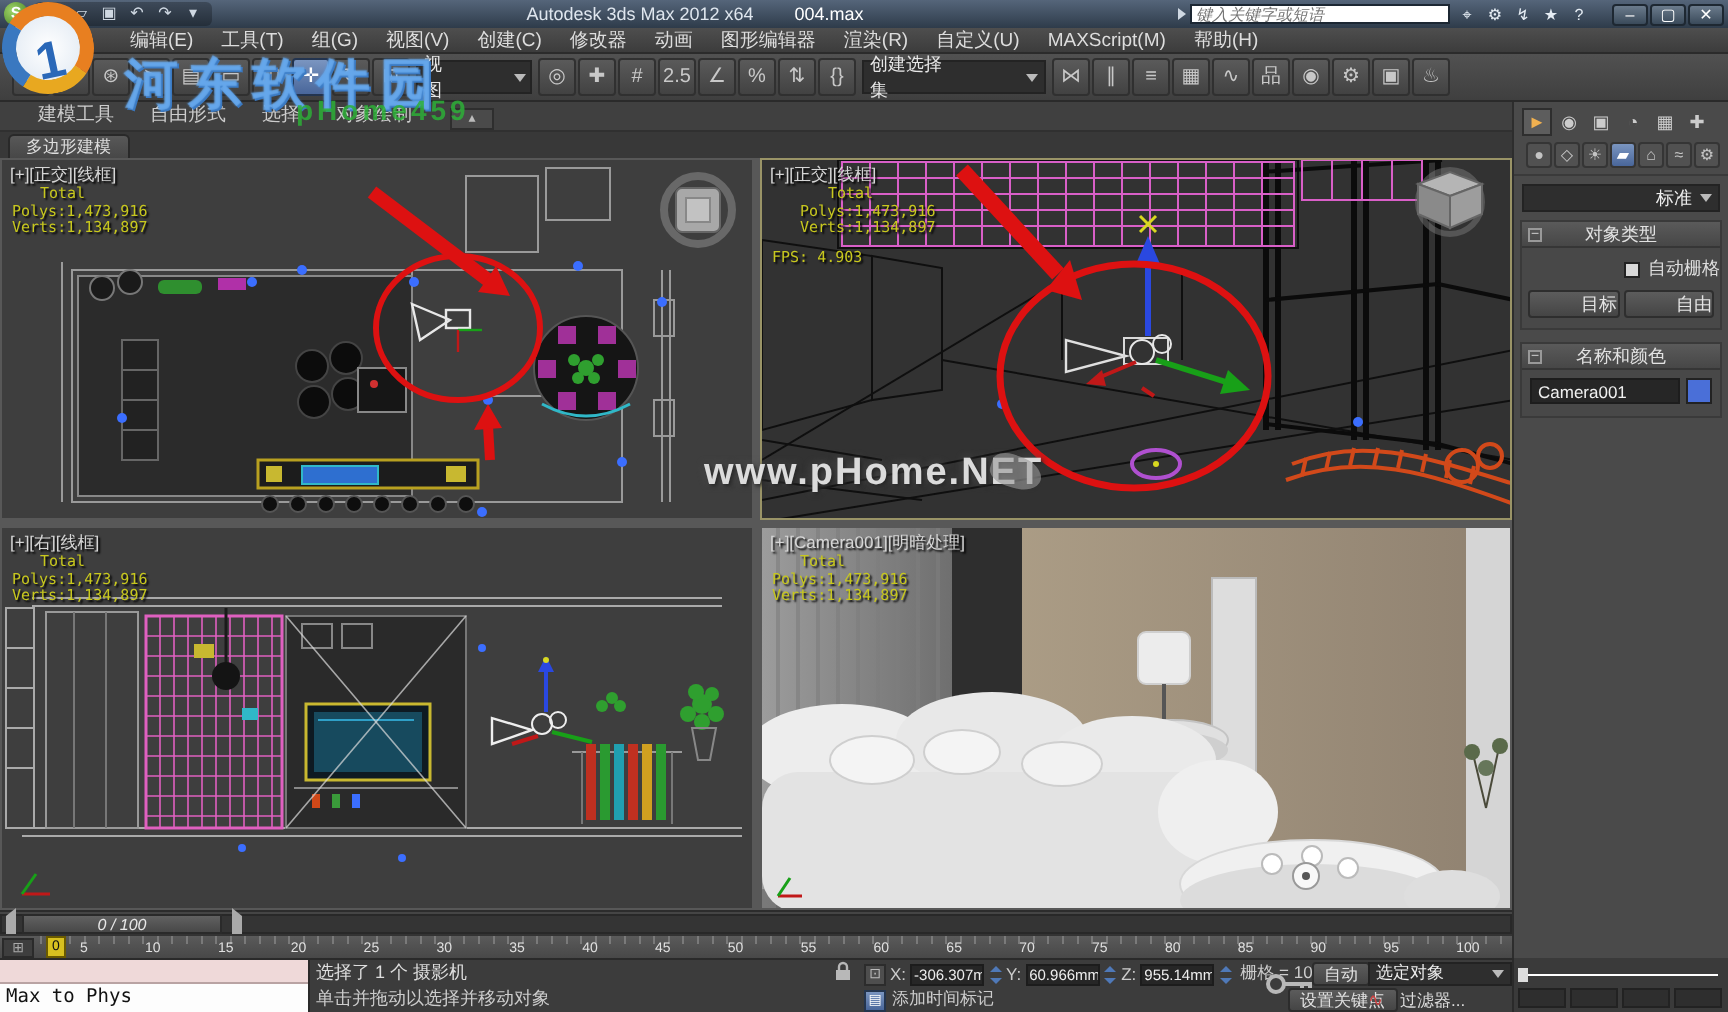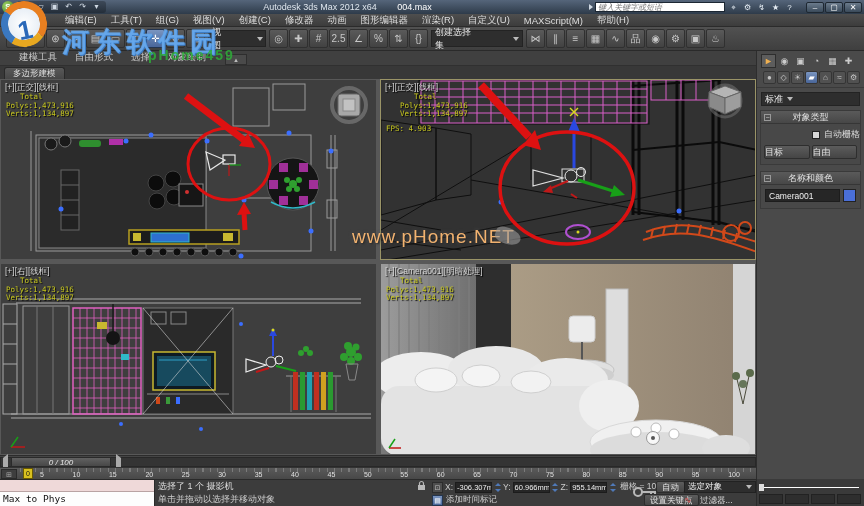--- a/index.html
+++ b/index.html
@@ -71,31 +71,31 @@
     font-size:9px;}
   .cp-tabs{display:flex;gap:1px;padding:3px 2px 1px 4px;}
   .cp-tab{width:15px;height:14px;line-height:13px;text-align:center;color:#ccc;font-size:9px;
     background:#4a4a4a;border:1px solid transparent;}
   .cp-tab.active{background:#5d5d5d;border-color:#2e2e2e;color:#f0b050;}
   .cp-cats{display:flex;gap:1px;padding:2px 2px 3px 6px;border-bottom:1px solid #3a3a3a;}
   .cp-cat{width:13px;height:13px;line-height:12px;text-align:center;color:#c4c4c4;font-size:8px;
     background:#515151;border:1px solid #353535;border-radius:2px;}
   .cp-cat.active{background:linear-gradient(#7a95c0,#49669a);color:#fff;}
   .cp-select{margin:4px 4px;height:14px;background:#2e2e2e;border:1px solid #232323;color:#eee;
-    display:flex;align-items:center;justify-content:flex-start;padding:0 3px;font-size:9px;}
+    display:flex;align-items:center;justify-content:flex-end;padding:0 3px;font-size:9px;}
   .rollout{margin:4px 3px 6px 3px;border:1px solid #3a3a3a;background:#484848;}
   .rollout-h{height:13px;background:linear-gradient(#5a5a5a,#474747);border-bottom:1px solid #363636;
     color:#e2e2e2;font-size:9px;line-height:12px;text-align:center;position:relative;}
   .rollout-h .minus{position:absolute;left:3px;top:3px;width:7px;height:7px;border:1px solid #999;
     color:#ccc;font-size:7px;line-height:5px;text-align:center;}
   .cp-check{display:flex;align-items:center;gap:4px;padding:4px 0 3px 14px;color:#ddd;justify-content:flex-end;}
   .checkbox{width:8px;height:8px;border:1px solid #222;background:#d8d8d8;}
   .cp-btnrow{display:flex;gap:2px;padding:1px 3px 5px 3px;}
   .cp-btn{flex:1;height:14px;background:linear-gradient(#5c5c5c,#454545);border:1px solid #2e2e2e;
-    border-radius:2px;color:#e4e4e4;text-align:left;line-height:13px;font-size:9px;}
+    border-radius:2px;color:#e4e4e4;text-align:right;line-height:13px;font-size:9px;}
   .namerow{display:flex;gap:3px;padding:4px 4px 6px 4px;}
   .namefield{flex:1;height:13px;background:#262626;border:1px solid #1d1d1d;color:#f0f0f0;
     font-size:8.5px;line-height:12px;padding:0 3px;}
   .swatch{width:13px;height:13px;background:#4a6fd8;border:1px solid #222;}
 
   
   .timeslider{left:0;top:455px;width:756px;height:12px;background:#454545;border-top:1px solid #2c2c2c;
     display:flex;align-items:center;}
   .ts-groove{position:absolute;left:0;top:1px;width:756px;height:10px;background:#343434;border:1px solid #282828;}
   .ts-arrow{position:absolute;top:2px;width:9px;height:8px;text-align:center;}
@@ -146,21 +146,21 @@
   .redcurve{position:absolute;left:252px;top:15px;color:#d04040;font-size:9px;}
   .filters{position:absolute;left:268px;top:14px;color:#ddd;font-size:8.5px;line-height:12px;}
   .cornerblock{left:756px;top:479px;width:108px;height:27px;background:#3a3a3a;border-left:1px solid #2a2a2a;}
   .corner-slider{position:absolute;left:6px;top:8px;width:96px;height:1px;background:#fff;}
   .corner-knob{position:absolute;left:2px;top:5px;width:5px;height:7px;background:#ddd;}
   .corner-row{position:absolute;left:2px;top:15px;display:flex;gap:2px;}
   .cbtn{width:24px;height:10px;background:#2e2e2e;border:1px solid #222;color:#777;font-size:6px;
     line-height:9px;text-align:center;}
 
   
-  .wm-center{left:352px;top:226px;z-index:40;font-size:19px;font-weight:normal;color:#fdba74;
+  .wm-center{left:352px;top:226px;z-index:40;font-size:19px;font-weight:bold;color:#e5e5e5;
     letter-spacing:1px;text-shadow:1px 1px 2px #222,0 0 4px #555;opacity:.95;}
   .wm-splat{left:495px;top:228px;z-index:40;width:26px;height:16px;background:#9a9a9a;opacity:.6;
     border-radius:40% 60% 55% 45%;transform:rotate(18deg);}
   .wm-badge{left:1px;top:1px;z-index:60;width:46px;height:46px;border-radius:50%;
     border:7px solid #e87f20;border-left-color:#3a78c0;border-bottom-color:#e8a820;
     background:radial-gradient(#ffffff,#dfe8f2);color:#2a68b8;font-size:26px;font-weight:bold;
     text-align:center;line-height:44px;transform:rotate(-12deg);}
   .wm-site{left:62px;top:24px;z-index:55;font-size:27px;font-weight:bold;letter-spacing:5px;
     color:rgba(120,180,240,0.38);text-shadow:0 0 1px #5aa0e8,1px 1px 0 #3a78c0;white-space:nowrap;}
   .wm-green{left:148px;top:47px;z-index:55;font-size:14px;font-weight:bold;letter-spacing:2px;

